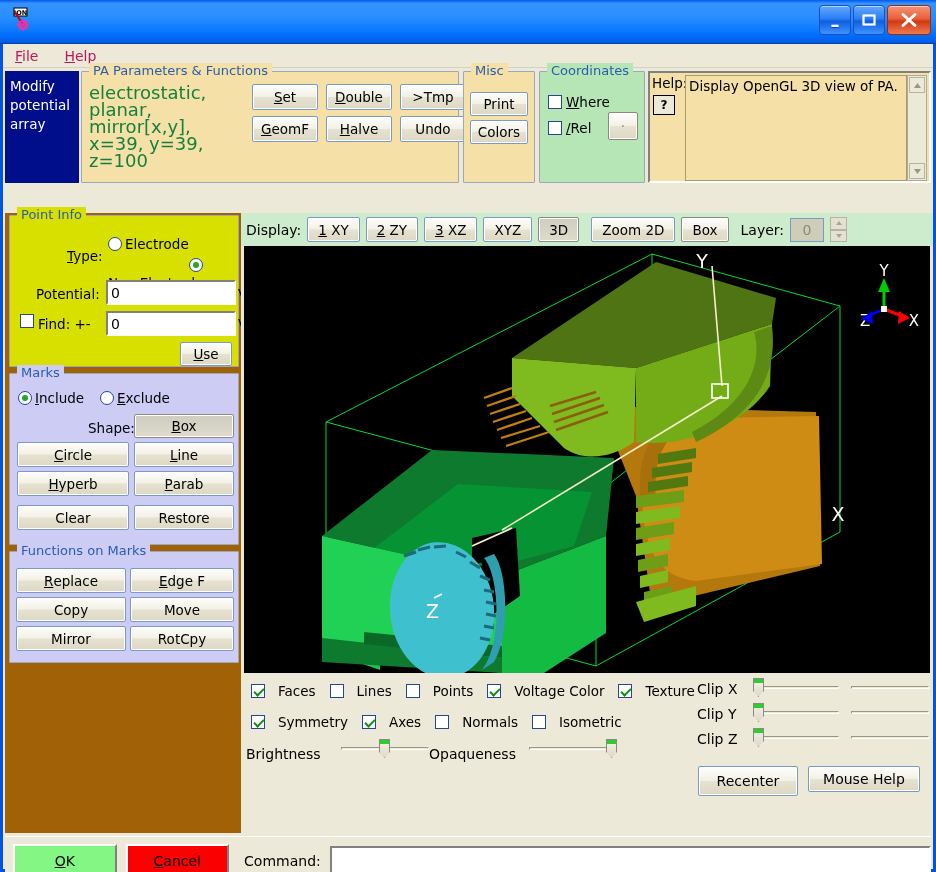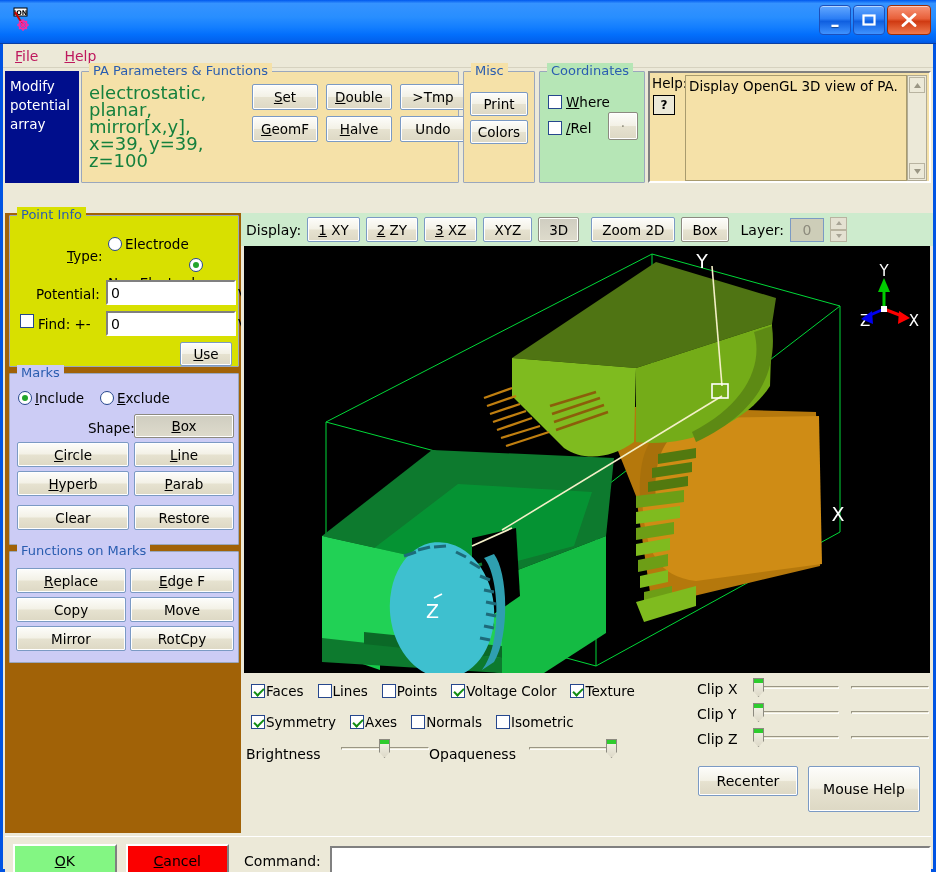--- a/index.html
+++ b/index.html
@@ -261,21 +261,21 @@
   .viewport {
     position: absolute; left: 3px; top: 33px; width: 686px; height: 427px;
     background: #000; overflow: hidden;
   }
 
   .ctrlpanel {
     position: absolute; left: 0; top: 462px; width: 692px; height: 158px;
     background: #ece9d8;
   }
   .ckrow { position: absolute; display: flex; align-items: center; gap: 4px; }
-  .ckitem { display: flex; align-items: center; gap: 1px; cursor: pointer; }
+  .ckitem { display: flex; align-items: center; gap: 13px; cursor: pointer; }
 
   
   .sl { position: absolute; height: 18px; }
   .sl .track {
     position: absolute; top: 8px; left: 0; right: 0; height: 3px;
     background: #ece9d8;
     border-top: 1px solid #9a9684; border-left: 1px solid #9a9684;
     border-bottom: 1px solid #fdfdfb; border-right: 1px solid #fdfdfb;
   }
   .sl .thumb {
@@ -760,21 +760,21 @@
           <div class="track"></div>
           <div class="thumb" style="left:0px;"></div>
         </div>
         <div class="sl" style="left:610px; top:53px; width:78px;">
           <div class="track"></div>
         </div>
 
         <div class="btn bigbtn" style="position:absolute; left:457px; top:91px; width:100px; height:30px;">
           <span>Recenter</span>
         </div>
-        <div class="btn bigbtn" style="position:absolute; left:567px; top:91px; width:112px; height:46px;">
+        <div class="btn bigbtn" style="position:absolute; left:567px; top:91px; width:112px; height:26px;">
           <span>Mouse Help</span>
         </div>
       </div>
     </div>
 
     <div class="bottombar">
       <div class="ok-btn"><u>O</u>K</div>
       <div class="cancel-btn"><u>C</u>ancel</div>
       <span class="cmd-label">Command:</span>
       <input class="cmd-input" value="" style="">

